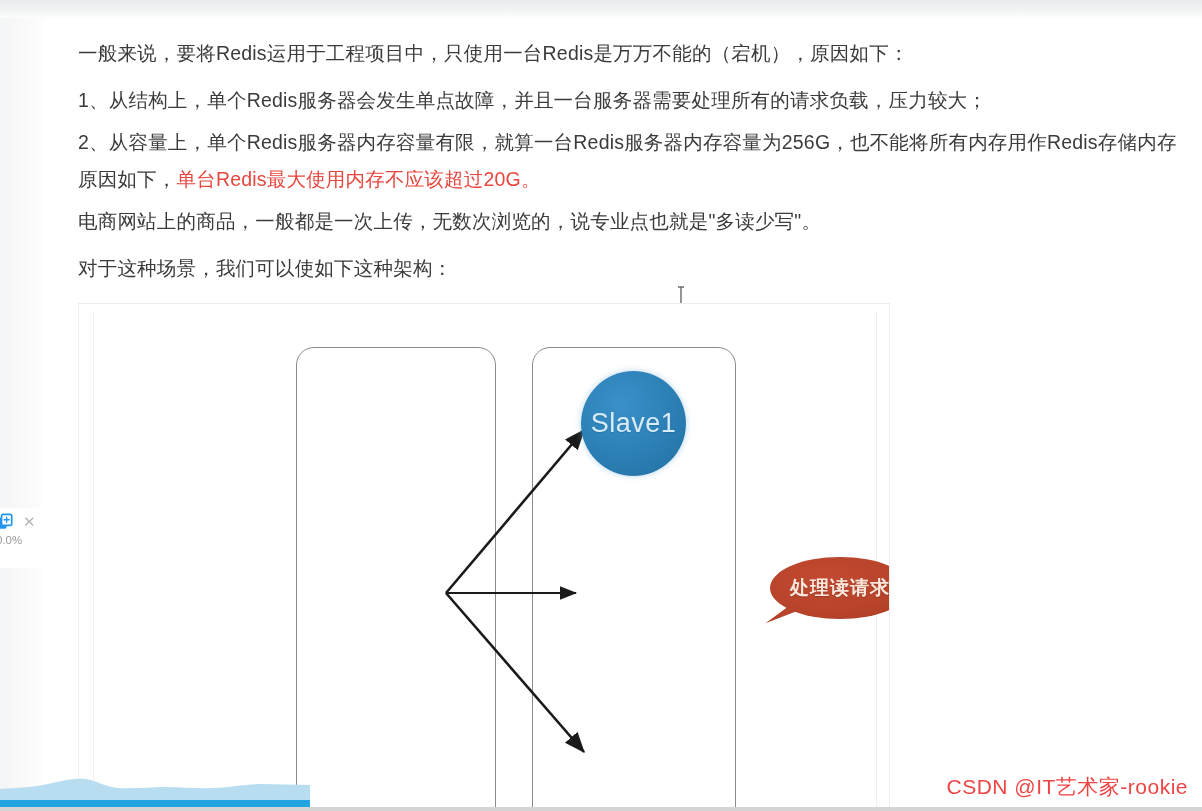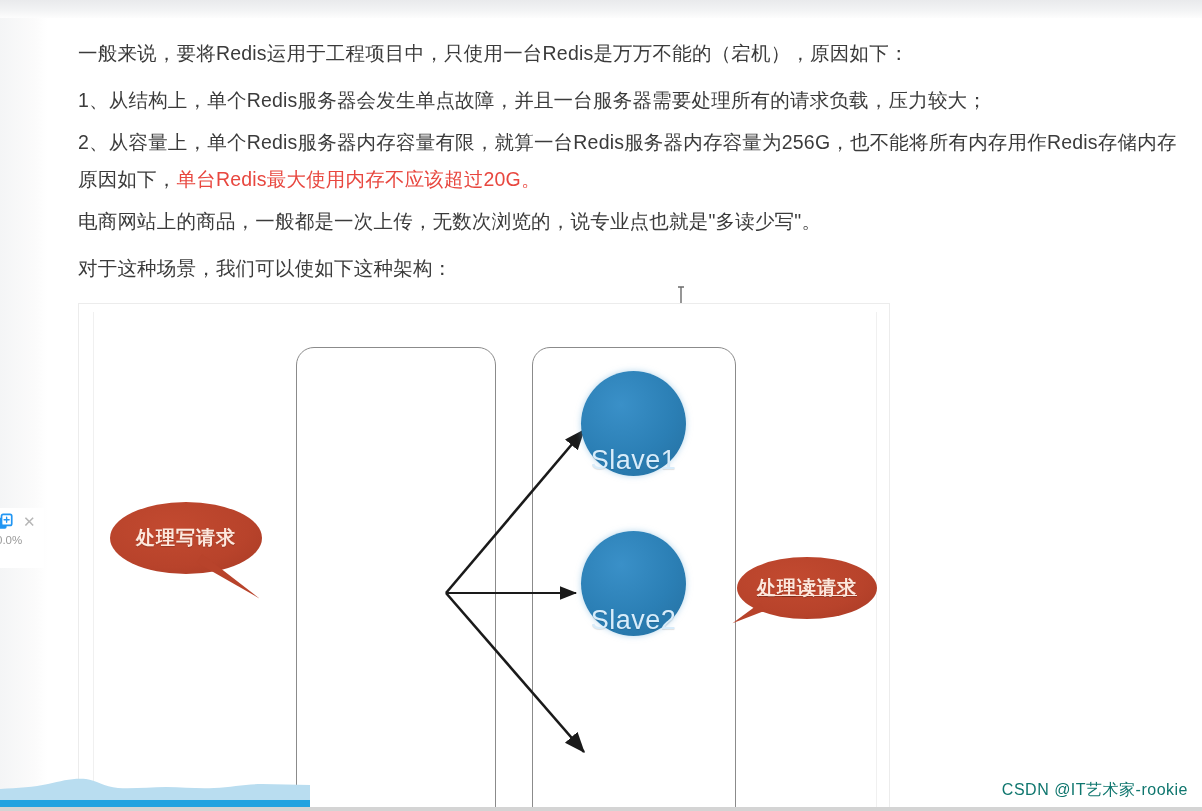--- a/index.html
+++ b/index.html
@@ -88,21 +88,21 @@
   }
   #group-master { left: 202px; top: 35px; width: 200px; height: 490px; }
   #group-slaves { left: 438px; top: 35px; width: 204px; height: 490px; }
 
   .node {
     position: absolute;
     border-radius: 50%;
     background: radial-gradient(circle at 38% 32%, #3a90c8 0%, #2b7fb5 55%, #246f9f 100%);
     box-shadow: 0 0 6px rgba(120,180,220,0.55);
     display: flex;
-    align-items: flex-end;
+    align-items: center;
     justify-content: center;
     color: #d8ecfa;
     font-size: 27px;
     font-family: "Liberation Sans", sans-serif;
     letter-spacing: 0.5px;
     text-shadow: 0 1px 1px rgba(0,0,0,0.12);
   }
   #node-master { left: 245px; top: 226px; width: 110px; height: 110px; }
   #node-slave1 { left: 487px; top: 59px;  width: 105px; height: 105px; }
   #node-slave2 { left: 487px; top: 219px; width: 105px; height: 105px; }
@@ -150,21 +150,21 @@
   #bubble-write { left: 16px; top: 190px; width: 152px; height: 72px; }
   #bubble-write .tail {
     left: 92px; top: 52px;
     width: 0; height: 0;
     border-left: 14px solid #b8432b;
     border-top: 6px solid transparent;
     border-bottom: 4px solid transparent;
     transform: rotate(33deg) scaleX(5.2);
     transform-origin: left top;
   }
-  #bubble-read { left: 643px; top: 245px; width: 140px; height: 62px; text-decoration: underline; }
+  #bubble-read { left: 676px; top: 245px; width: 140px; height: 62px; }
   #bubble-read .tail {
     left: 10px; top: 46px;
     width: 0; height: 0;
     border-right: 13px solid #b8432b;
     border-top: 5px solid transparent;
     border-bottom: 4px solid transparent;
     transform: rotate(-28deg) scaleX(2.6);
     transform-origin: right top;
   }
 
@@ -226,22 +226,22 @@
     left: 0; bottom: 0;
     width: 1202px; height: 4px;
     background: #d4d4d4;
   }
 
   
   .watermark {
     position: absolute;
     right: 14px;
     bottom: 10px;
-    font-size: 16px;
-    color: #0f766e;
+    font-size: 21px;
+    color: #ef4444;
     font-family: "Liberation Sans", sans-serif;
     letter-spacing: 0.5px;
     white-space: nowrap;
   }
 
   
   .caret {
     position: absolute;
     left: 676px;
     top: 286px;
@@ -284,29 +284,21 @@
           </marker>
         </defs>
         <line x1="352" y1="281" x2="490" y2="118" stroke="#1a1a1a" stroke-width="2.6" marker-end="url(#ah)"></line>
         <line x1="352" y1="281" x2="482" y2="281" stroke="#1a1a1a" stroke-width="2.2" marker-end="url(#ah)"></line>
         <line x1="352" y1="281" x2="490" y2="440" stroke="#1a1a1a" stroke-width="2.6" marker-end="url(#ah)"></line>
       </svg>
 
       <div class="node" id="node-slave1">
         <span>Slave1</span>
       </div>
-      <div class="node" id="node-slave2">
-        <span>Slave2</span>
-      </div>
-
-      <div class="bubble" id="bubble-write">
-        <div class="tail"></div>
-        <div class="body"></div>
-        <span class="label">处理写请求</span>
-      </div>
+
 
       <div class="bubble" id="bubble-read">
         <div class="tail"></div>
         <div class="body"></div>
         <span class="label">处理读请求</span>
       </div>
 
     </div>
   </div>
 

